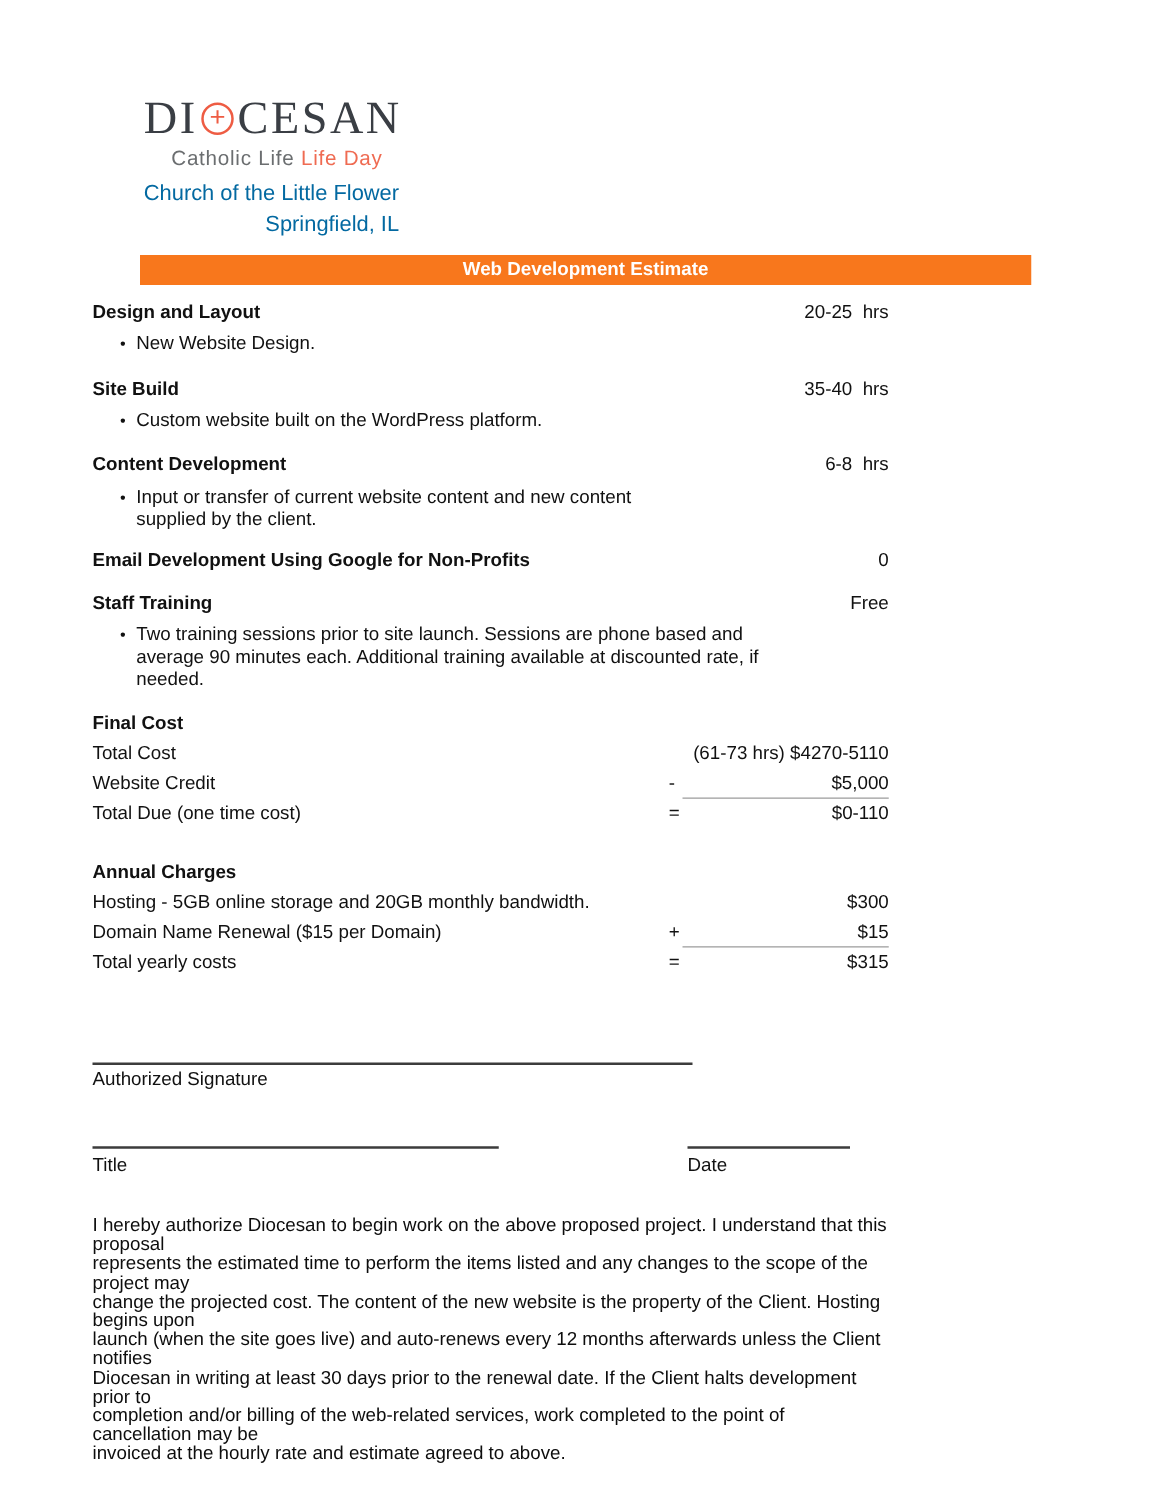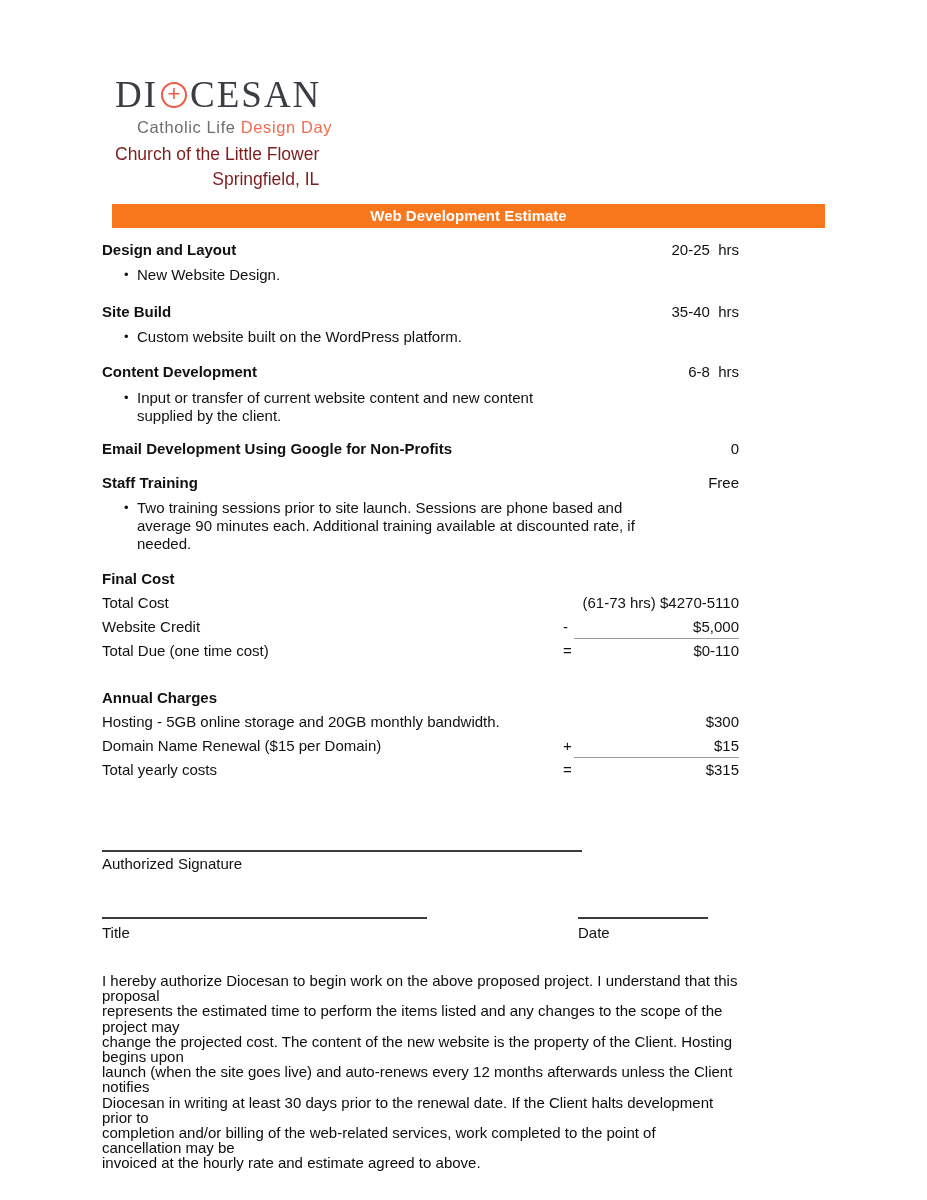--- a/index.html
+++ b/index.html
@@ -52,37 +52,37 @@
     margin: 5px 0 0 22px;
     font-size: 16.5px;
     letter-spacing: 0.6px;
     color: #6b6e70;
   }
   .tagline-accent { color: #ef6b52; }
   .client {
     text-align: right;
     font-size: 17.5px;
     line-height: 25px;
-    color: #7f1d1d;
+    color: #0369a1;
     padding-top: 5px;
   }
   
   .banner {
     margin: 12px 102px 0 112px;
     height: 24px;
     line-height: 24px;
     background: #f8771c;
     color: #ffffff;
     font-size: 15px;
     font-weight: bold;
     text-align: center;
   }
   
   .content {
-    margin-left: 102px;
+    margin-left: 74px;
     width: 637px;
     font-size: 15px;
   }
   .sec-head {
     display: flex;
     justify-content: space-between;
     line-height: 16px;
   }
   .sec-title { font-weight: bold; }
   .sec-value { white-space: pre; text-align: right; }
@@ -140,21 +140,21 @@
   <div class="header">
     <div class="logo">
       <div class="logo-word">
         <span>DI</span>
         <span class="o-circle">
             <span class="plus">+</span>
           </span>
         <span>CESAN</span>
       </div>
       <div class="logo-tagline">
-        <span>Catholic Life </span><span class="tagline-accent">Design Day</span>
+        <span>Catholic Life </span><span class="tagline-accent">Life Day</span>
       </div>
     </div>
     <div class="client">
       <div>Church of the Little Flower</div>
       <div>Springfield, IL</div>
     </div>
   </div>
 
   <div class="banner">Web Development Estimate</div>
 

